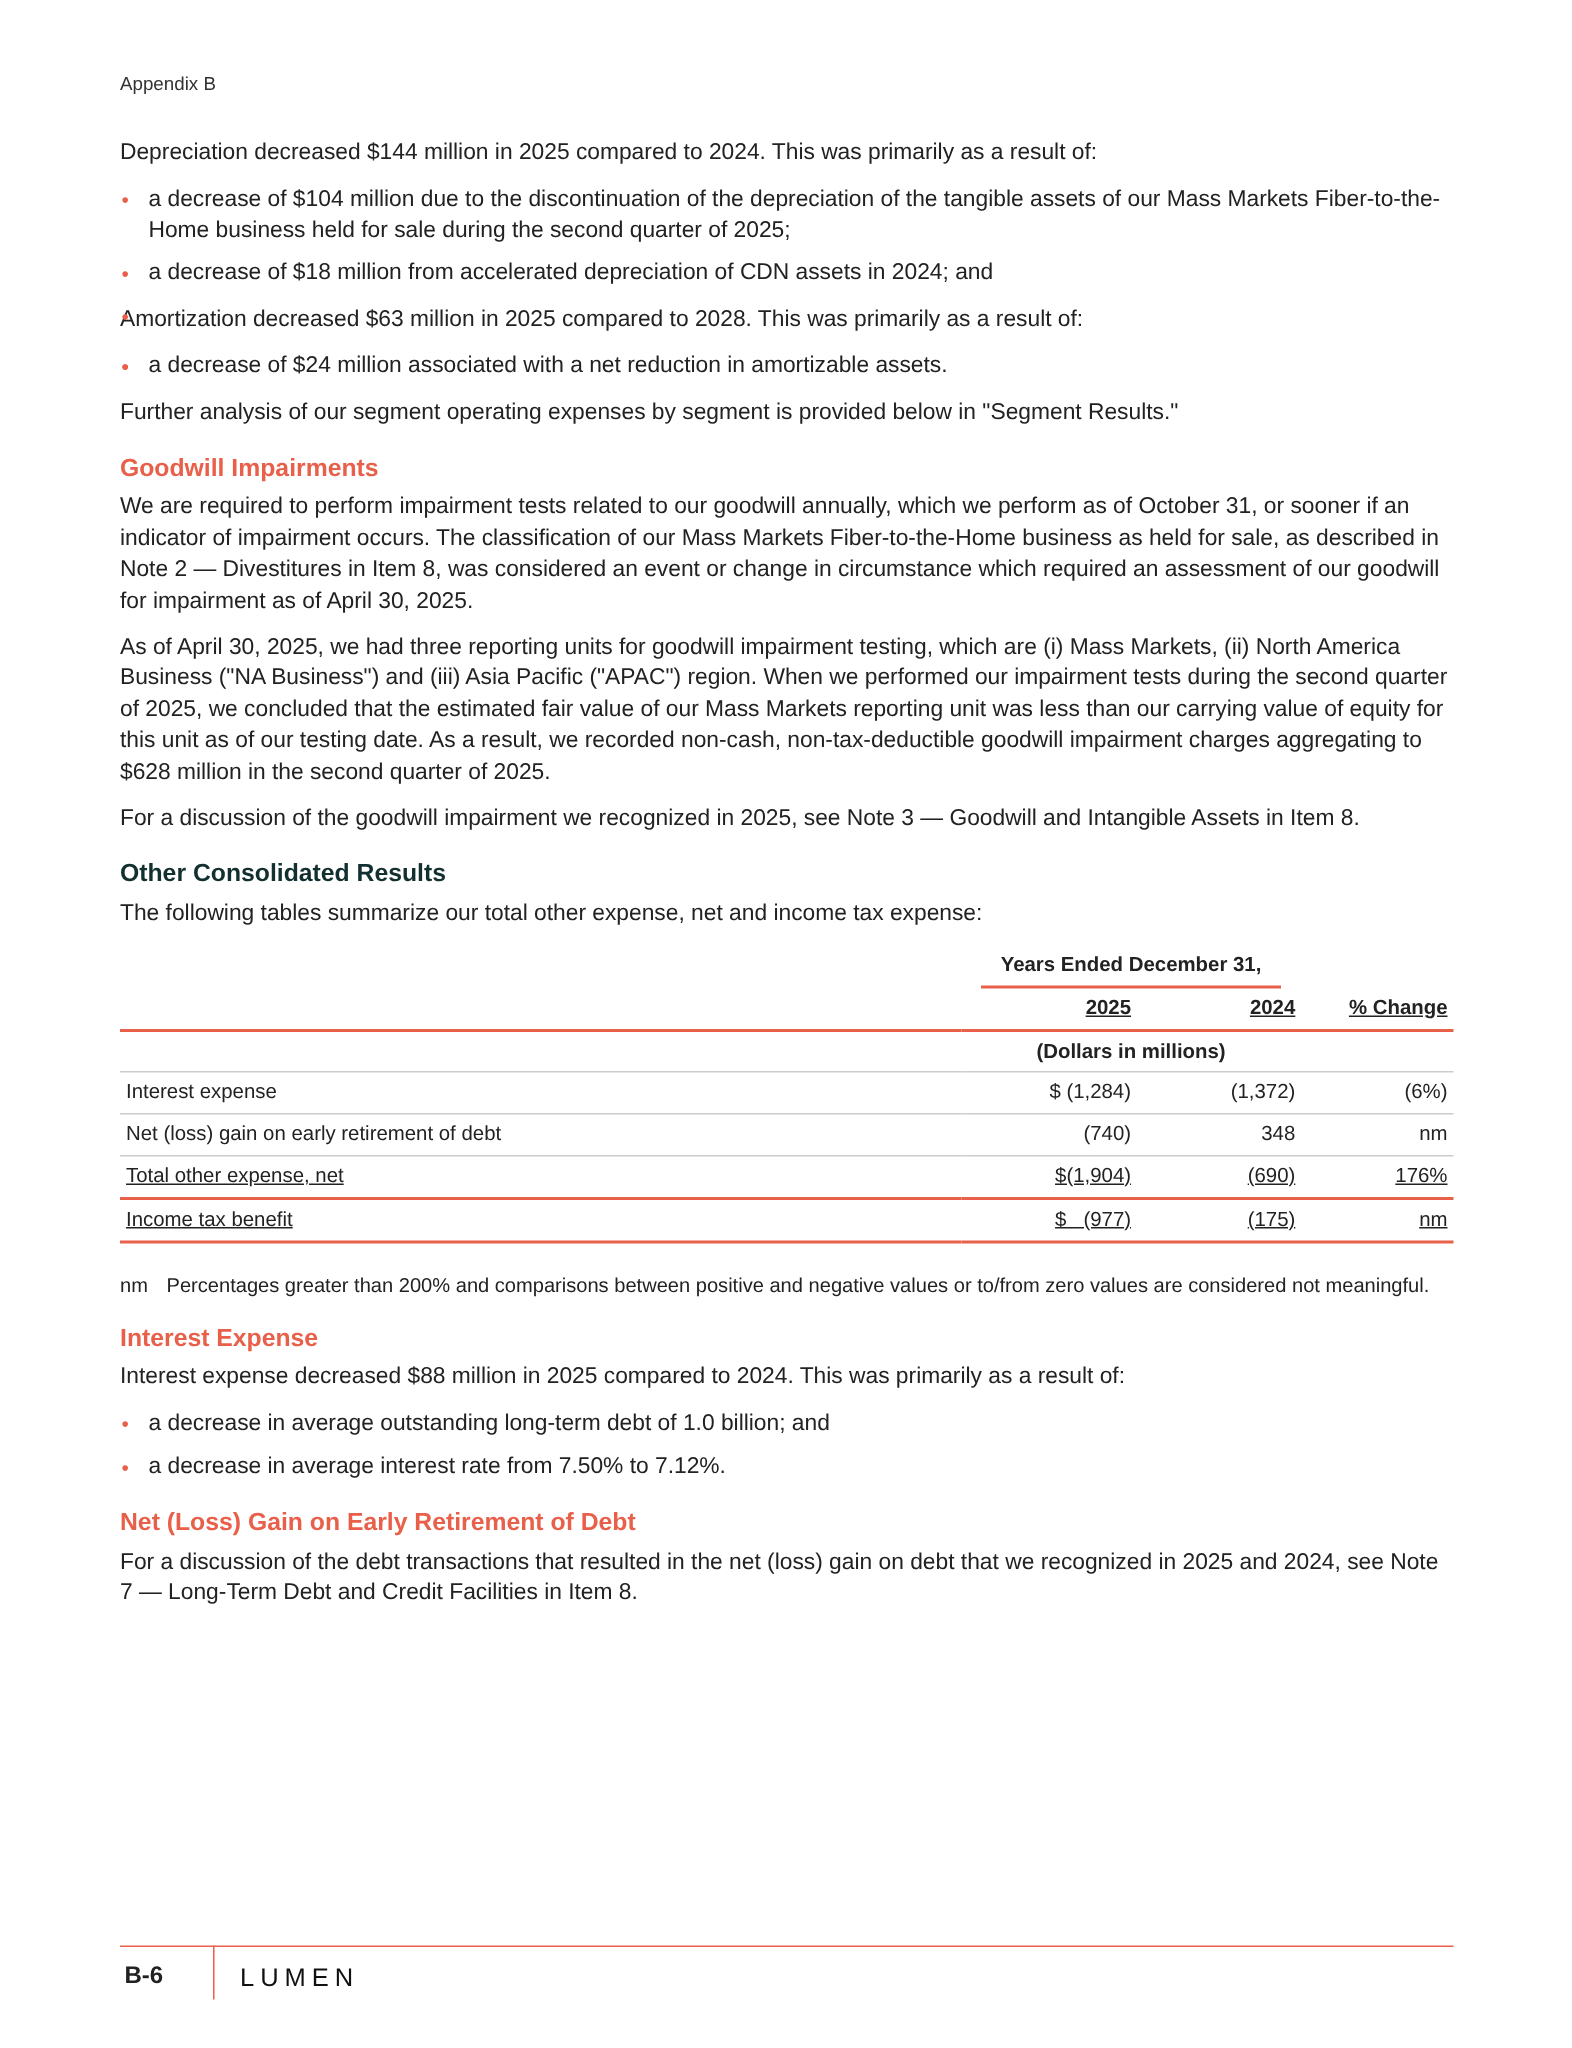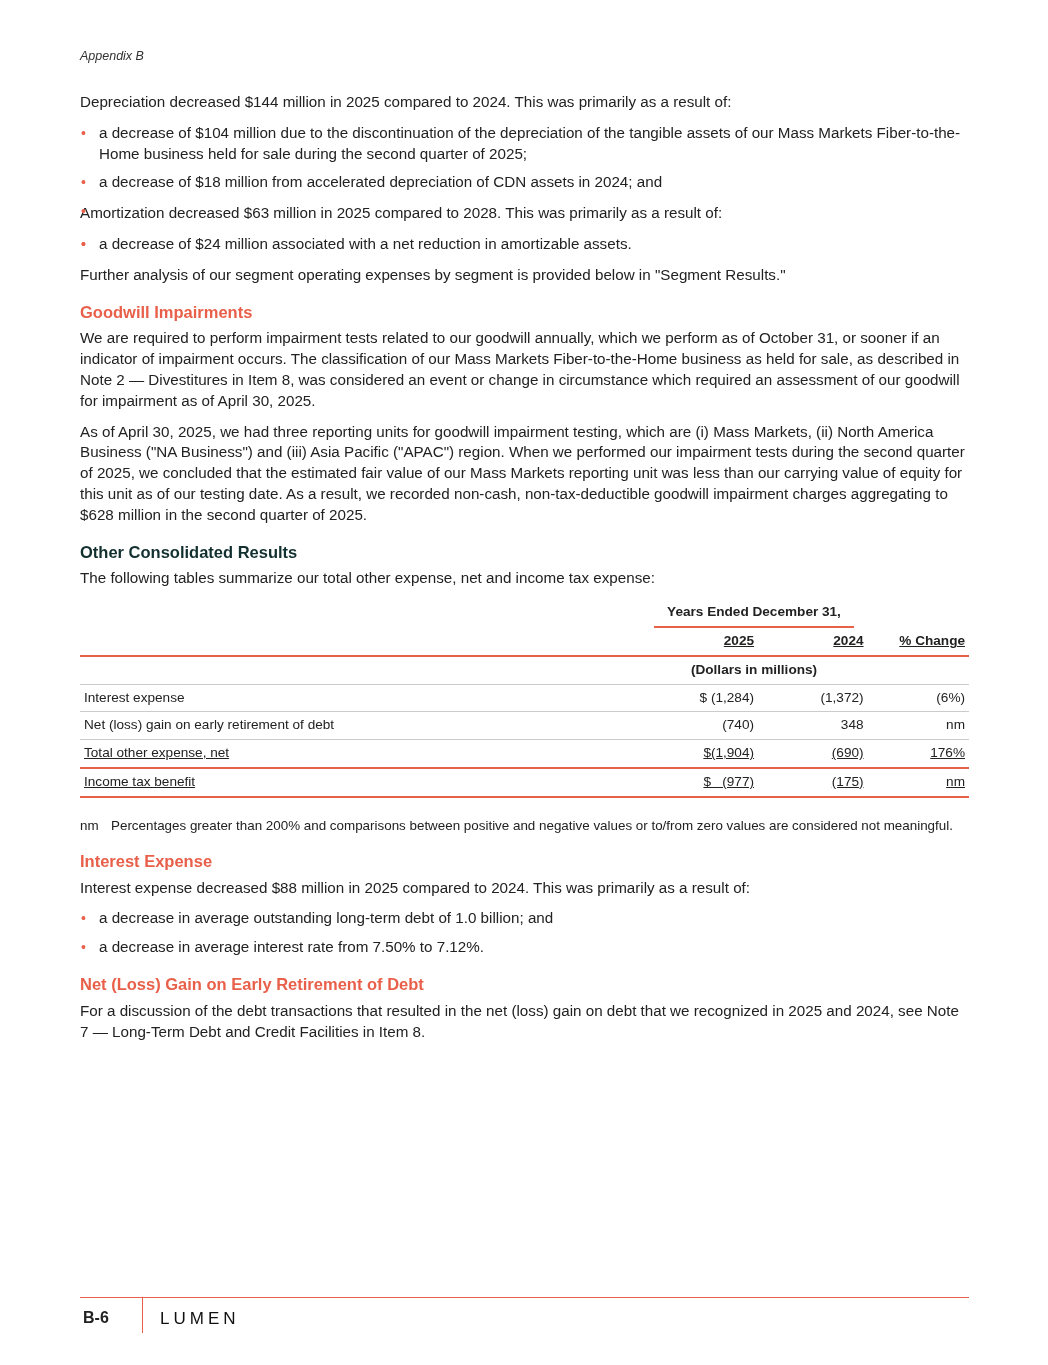--- a/index.html
+++ b/index.html
@@ -1,18 +1,18 @@
 <!DOCTYPE html>
 <html><head>
 <meta charset="utf-8">
 <style>
 html,body{margin:0;padding:0;background:#fff;}
 body{width:1048px;height:1365px;position:relative;font-family:"Liberation Sans",sans-serif;color:#222;overflow:hidden;}
 .page{position:absolute;left:80px;top:0;width:889px;}
-.appendix{position:absolute;top:49px;left:0;font-size:12.5px;color:#333;font-style:italic;}
+.appendix{position:absolute;top:49px;left:0;font-size:12.5px;color:#333;}
 .body{position:absolute;top:92px;left:0;width:889px;font-size:15.2px;line-height:20.8px;}
 p{margin:0 0 10px 0;}
 ul{list-style:none;margin:0 0 10px 0;padding:0;}
 li{position:relative;padding-left:19px;margin-bottom:8px;}
 li .dot{position:absolute;left:1px;top:0;color:#e9604a;font-size:14px;}
 h3{margin:16px 0 6px 0;font-size:16.5px;font-weight:bold;}
 h3.orange{color:#e9604a;}
 h3.teal{color:#12302f;}
 table{width:889px;border-collapse:collapse;font-size:13.6px;margin-top:6px;}
 td{padding:3px 4px;height:16px;}
@@ -46,20 +46,21 @@
 <p>Amortization decreased $63 million in 2025 compared to 2028. This was primarily as a result of:</p>
 <ul>
 <li><span class="dot">•</span></li>
 <li><span class="dot">•</span><span>a decrease of $24 million associated with a net reduction in amortizable assets.</span></li>
 </ul>
 <p>Further analysis of our segment operating expenses by segment is provided below in "Segment Results."</p>
 
 <h3 class="orange">Goodwill Impairments</h3>
 <p>We are required to perform impairment tests related to our goodwill annually, which we perform as of October 31, or sooner if an indicator of impairment occurs. The classification of our Mass Markets Fiber-to-the-Home business as held for sale, as described in Note 2 — Divestitures in Item 8, was considered an event or change in circumstance which required an assessment of our goodwill for impairment as of April 30, 2025.</p>
 <p>As of April 30, 2025, we had three reporting units for goodwill impairment testing, which are (i) Mass Markets, (ii) North America Business ("NA Business") and (iii) Asia Pacific ("APAC") region. When we performed our impairment tests during the second quarter of 2025, we concluded that the estimated fair value of our Mass Markets reporting unit was less than our carrying value of equity for this unit as of our testing date. As a result, we recorded non-cash, non-tax-deductible goodwill impairment charges aggregating to $628 million in the second quarter of 2025.</p>
+<p>For a discussion of the goodwill impairment we recognized in 2025, see Note 3 — Goodwill and Intangible Assets in Item 8.</p>
 
 <h3 class="teal">Other Consolidated Results</h3>
 <p>The following tables summarize our total other expense, net and income tax expense:</p>
 
 <table>
 <tbody>
           <tr class="hdr">
 <td class="c1"></td>
 <td colspan="2" style="text-align:center;padding:0">
               <div style="border-bottom:2px solid #e9604a;width:200px;margin:0 auto;padding:3px 0">Years Ended December 31,</div>

